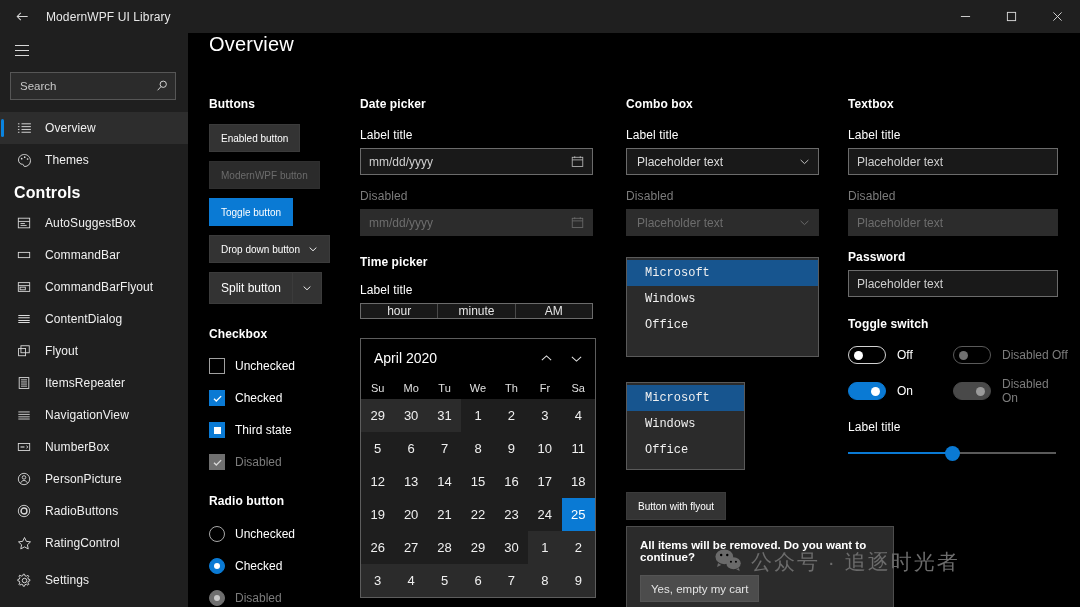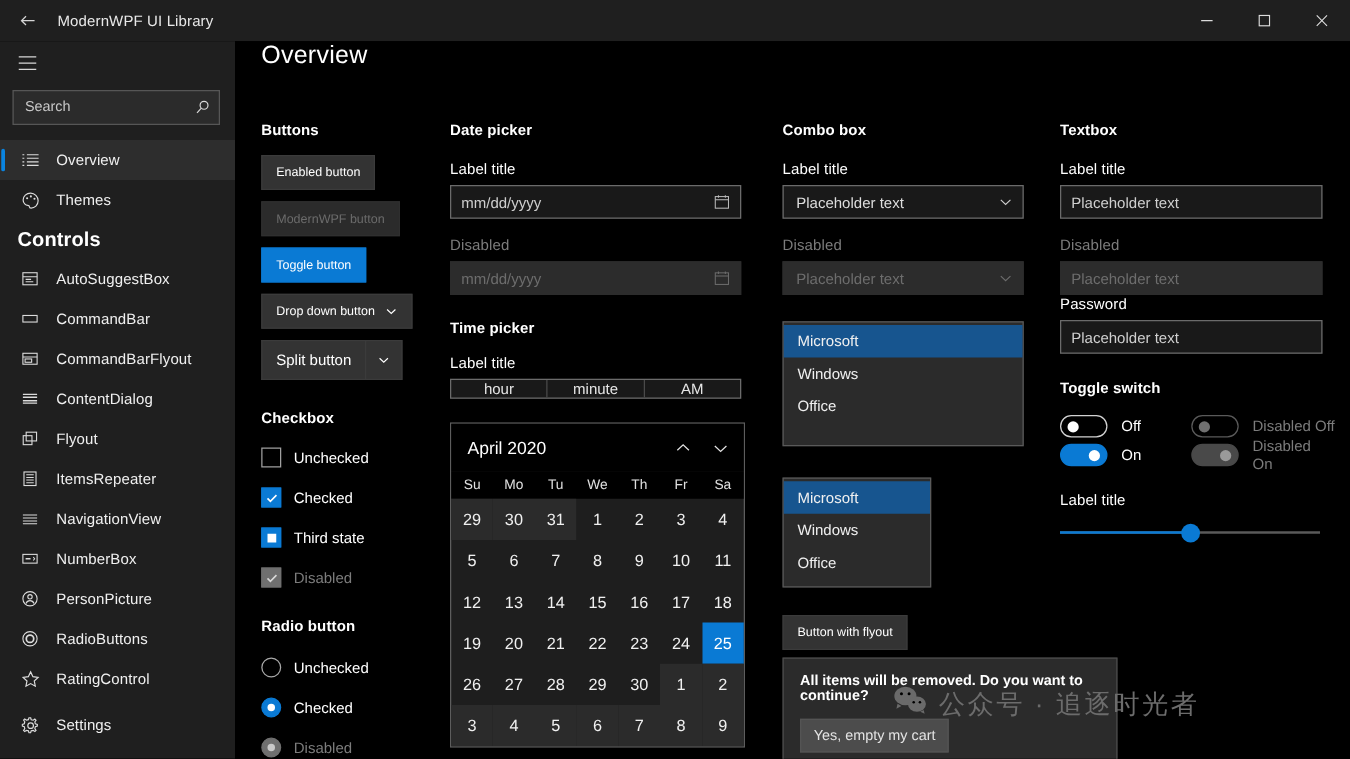--- a/index.html
+++ b/index.html
@@ -156,21 +156,21 @@
   .combo {
     height: 27px; border: 1px solid #6b6b6b; background: #191919;
     display: flex; align-items: center; padding: 0 8px 0 10px; font-size: 12px; color: #dedede;
   }
   .combo.dis { background: #2c2c2c; border-color: #2c2c2c; color: #6d6d6d; }
   .combo .ph { flex: 1; }
   .combo .chev { color: #cfcfcf; display:flex; align-items:center; }
   .combo.dis .chev { color: #6d6d6d; }
 
   .listbox { border: 1px solid #5a5a5a; background: #2b2b2b; padding: 2px 0; }
-  .lb-item { height: 26px; display: flex; align-items: center; padding-left: 11px; font-size: 12px; color: #f0f0f0; }
+  .lb-item { height: 26px; display: flex; align-items: center; padding-left: 18px; font-size: 12px; color: #f0f0f0; font-family: Liberation Mono, monospace; }
   .lb-item.sel { background: #17558f; }
 
   
   .tgl-row { display: flex; align-items: center; }
   .tgl {
     width: 38px; height: 18px; border-radius: 10px; border: 1px solid #d2d2d2;
     position: relative; flex: none; background: transparent;
   }
   .tgl .knob { position: absolute; top: 4px; left: 5px; width: 9px; height: 9px; border-radius: 50%; background: #fff; }
   .tgl.on { background: #0a7ad4; border-color: #0a7ad4; }
@@ -644,21 +644,21 @@
       <div class="lbl" style="margin-top:17px;">Label title</div>
       <div class="field" style="margin-top:6px; width:210px;">
         <span class="ph">Placeholder text</span>
       </div>
 
       <div class="lbl dim" style="margin-top:14px;">Disabled</div>
       <div class="field dis" style="margin-top:6px; width:210px;">
         <span class="ph">Placeholder text</span>
       </div>
 
-      <div class="lbl" style="font-weight:normal;">Password</div>
+      <div class="lbl" style="margin-top:14px; font-weight:bold;">Password</div>
       <div class="field" style="margin-top:6px; width:210px;">
         <span class="ph">Placeholder text</span>
       </div>
 
       <div class="sect-h" style="margin-top:20px;">Toggle switch</div>
 
       <div style="margin-top:15px; display:flex;">
         <div class="tgl-row" style="width:105px;">
           <span class="tgl">
               <span class="knob"></span>
@@ -666,21 +666,21 @@
           <span class="tgl-lbl">Off</span>
         </div>
         <div class="tgl-row">
           <span class="tgl dis">
               <span class="knob"></span>
             </span>
           <span class="tgl-lbl dim">Disabled Off</span>
         </div>
       </div>
 
-      <div style="display:flex;">
+      <div style="margin-top:13px; display:flex;">
         <div class="tgl-row" style="width:105px;">
           <span class="tgl on">
               <span class="knob"></span>
             </span>
           <span class="tgl-lbl">On</span>
         </div>
         <div class="tgl-row">
           <span class="tgl dison">
               <span class="knob"></span>
             </span>

